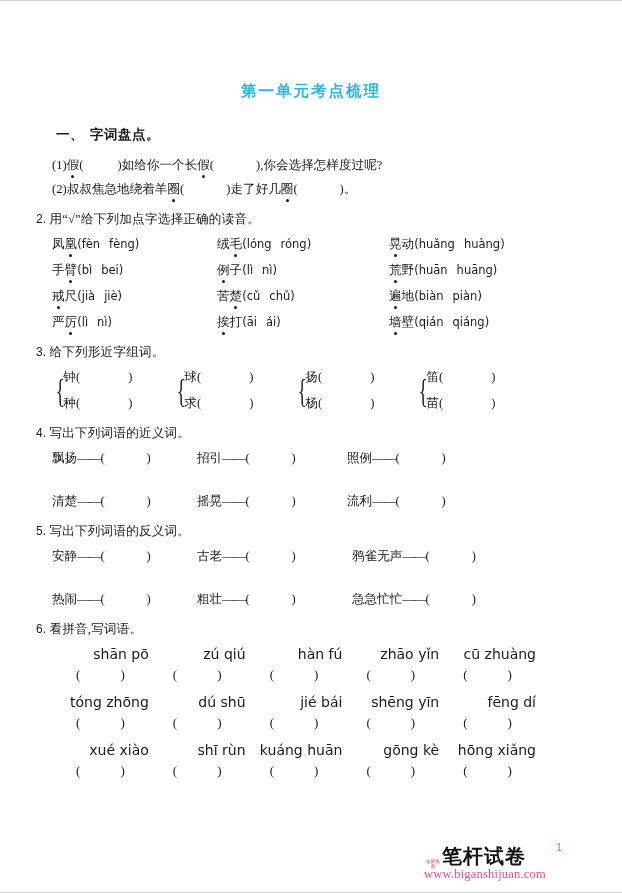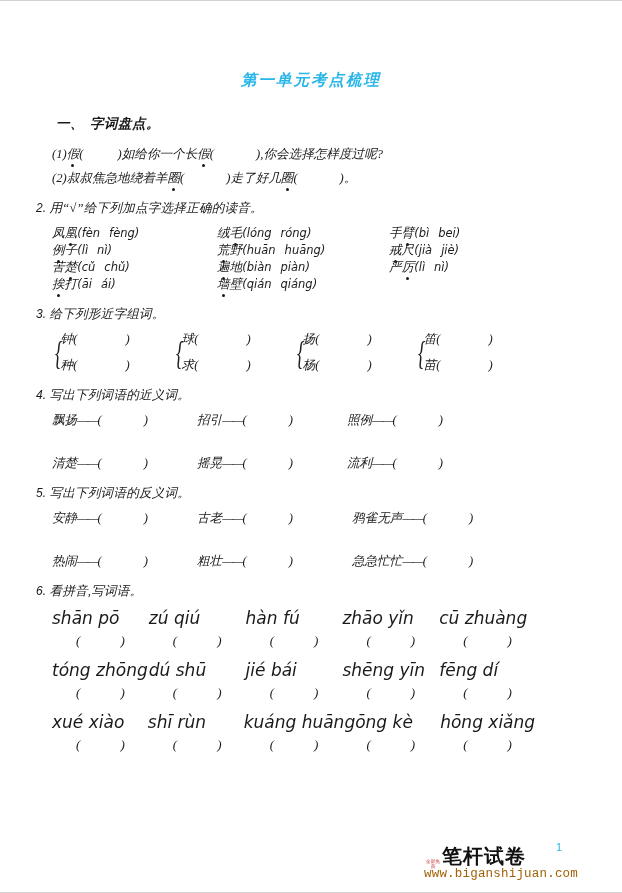--- a/index.html
+++ b/index.html
@@ -19,23 +19,22 @@
     position: absolute;
     left: 0; top: 0;
     width: 622px;
     height: 893px;
     border-top: 1px solid #d2d2d2;
     border-bottom: 1px solid #d2d2d2;
     box-sizing: border-box;
   }
   .content {
     position: absolute;
-    left: 0; top: 1px;
+    left: 0; top: 12px;
     width: 622px;
-    font-style: italic;
   }
 
   
   .doc-title {
     text-align: center;
     color: #29b6e8;
     font-family: "DejaVu Serif", "Liberation Serif", serif;
     font-weight: bold;
     font-size: 15.5px;
     letter-spacing: 2px;
@@ -100,20 +99,21 @@
     width: 3px;
     height: 3px;
     background: #1a1a1a;
     border-radius: 50%;
   }
 
   
   .choice-grid {
     display: grid;
     grid-template-columns: 165px 172px auto;
+    row-gap: 9px;
   }
   .choice-cell {
     font-size: 12.6px;
     white-space: nowrap;
   }
   .py {
     font-family: "DejaVu Sans", "Liberation Sans", sans-serif;
     font-size: 11.5px;
   }
   .py .sep { display: inline-block; width: 9px; }
@@ -159,23 +159,23 @@
 
   
   .pyblock { margin-top: 11px; }
   .pyblock:first-child { margin-top: 2px; }
   .py-grid {
     display: grid;
     grid-template-columns: repeat(5, 1fr);
     width: 484px;
   }
   .py-head {
-    text-align: left;
+    text-align: right;
     font-family: "DejaVu Sans", "Liberation Sans", sans-serif;
-    font-size: 17px;
+    font-size: 14px;
     white-space: nowrap;
   }
   .py-slot {
     text-align: center;
     font-size: 13px;
     margin-top: 5px;
     white-space: nowrap;
   }
   .py-slot .gap { display: inline-block; width: 40px; }
 
@@ -201,23 +201,23 @@
     top: 13px;
     color: #c0272d;
     font-family: "DejaVu Sans", "Liberation Sans", sans-serif;
     font-size: 5px;
     line-height: 5px;
     width: 18px;
     text-align: center;
     transform: scale(0.92);
   }
   .logo-url {
-    font-family: Liberation Mono, monospace;
+    font-family: Liberation Serif, serif;
     font-size: 12.5px;
-    color: #a16207;
+    color: #ec4899;
     letter-spacing: 0.2px;
     margin-top: 1px;
   }
   .page-num {
     position: absolute;
     left: 556px;
     top: 840px;
     color: #29b6e8;
     font-family: "Liberation Sans", sans-serif;
     font-size: 11px;
@@ -249,20 +249,21 @@
   </div>
 
   <div class="q">
     <div class="q-title">
       <span class="qnum">2.</span><span>用“√”给下列加点字选择正确的读音。</span>
     </div>
     <div class="q-body">
       <div class="choice-grid">
         <div class="choice-cell"><span>凤</span><span class="dotted">凰</span><span class="py">(<span>fèn</span><span class="sep"></span><span>fèng</span>)</span></div>
         <div class="choice-cell"><span>绒</span><span class="dotted">毛</span><span class="py">(<span>lóng</span><span class="sep"></span><span>róng</span>)</span></div>
+        <div class="choice-cell"><span class="dotted">晃</span><span>动</span><span class="py">(<span>huǎng</span><span class="sep"></span><span>huàng</span>)</span></div>
 
         <div class="choice-cell"><span>手</span><span class="dotted">臂</span><span class="py">(<span>bì</span><span class="sep"></span><span>bei</span>)</span></div>
         <div class="choice-cell"><span class="dotted">例</span><span>子</span><span class="py">(<span>lì</span><span class="sep"></span><span>nì</span>)</span></div>
         <div class="choice-cell"><span class="dotted">荒</span><span>野</span><span class="py">(<span>huān</span><span class="sep"></span><span>huāng</span>)</span></div>
 
         <div class="choice-cell"><span class="dotted">戒</span><span>尺</span><span class="py">(<span>jià</span><span class="sep"></span><span>jiè</span>)</span></div>
         <div class="choice-cell"><span>苦</span><span class="dotted">楚</span><span class="py">(<span>cǔ</span><span class="sep"></span><span>chǔ</span>)</span></div>
         <div class="choice-cell"><span class="dotted">遍</span><span>地</span><span class="py">(<span>biàn</span><span class="sep"></span><span>piàn</span>)</span></div>
 
         <div class="choice-cell"><span>严</span><span class="dotted">厉</span><span class="py">(<span>lì</span><span class="sep"></span><span>nì</span>)</span></div>

